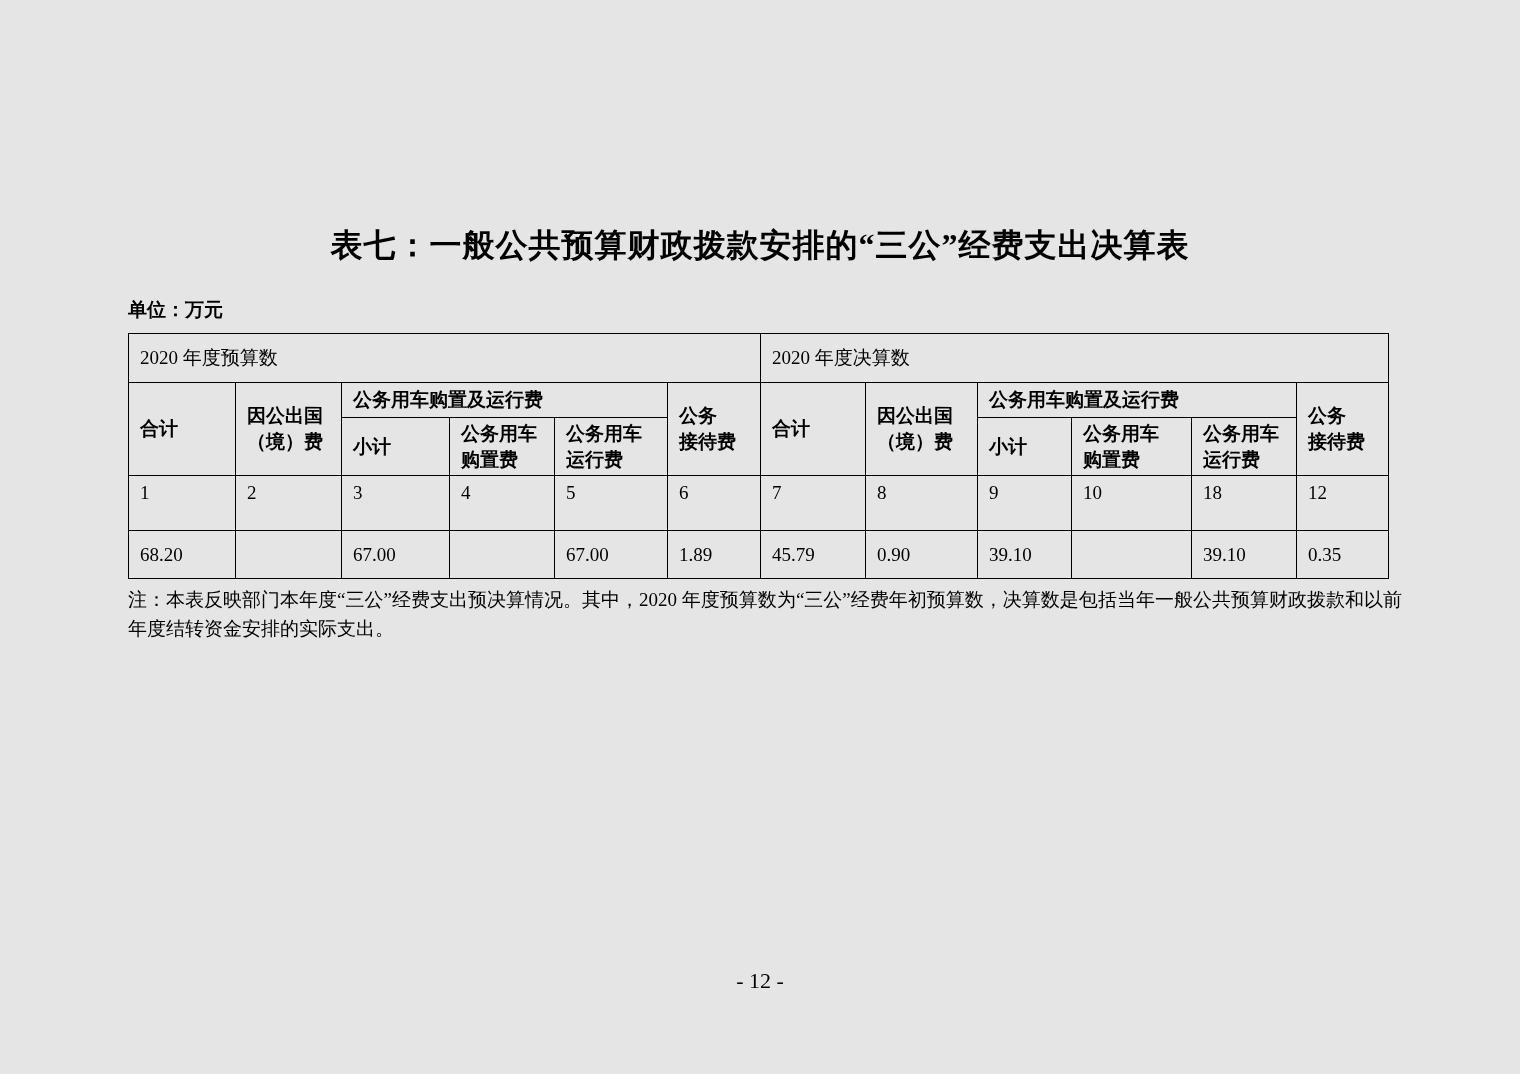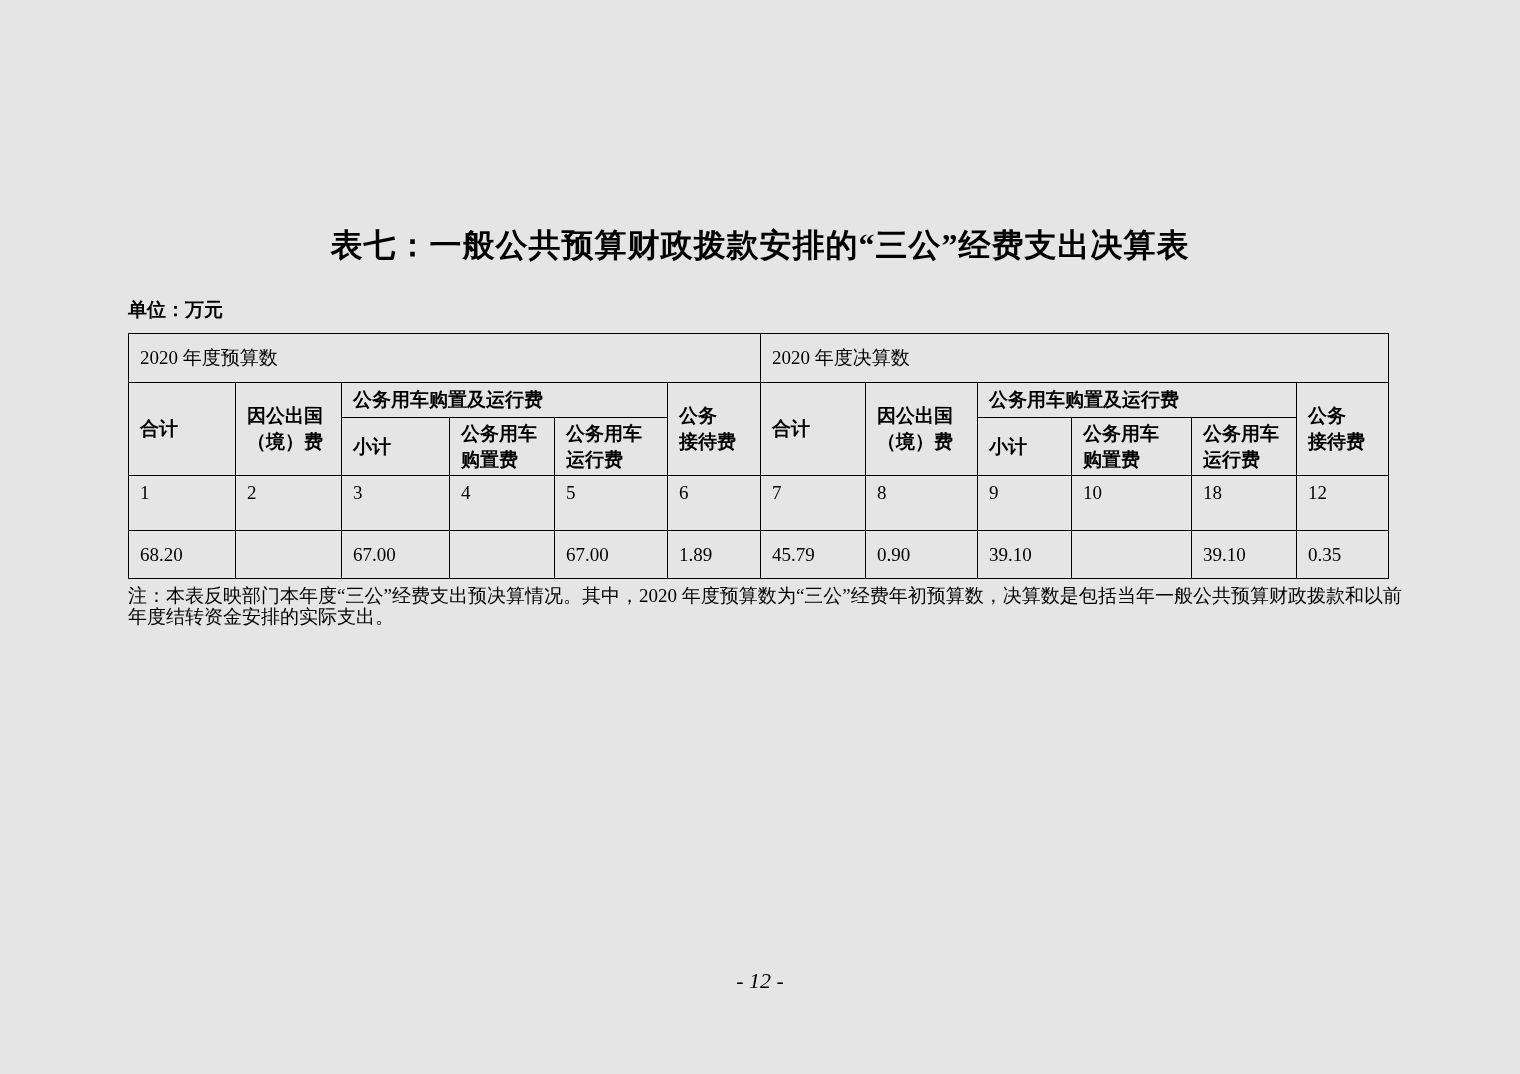--- a/index.html
+++ b/index.html
@@ -77,31 +77,30 @@
     height: 48px;
     font-weight: 400;
     margin-top: 32px;
   }
   .note {
     position: absolute;
     left: 128px;
     top: 585px;
     width: 1274px;
     font-size: 19px;
-    line-height: 21px;
+    line-height: 29px;
     text-align: justify;
   }
   .page-number {
     position: absolute;
     top: 968px;
     left: 0;
     width: 100%;
     text-align: center;
     font-size: 22px;
-    font-style: italic;
   }
 </style>
 </head>
 <body>
 
 <div class="page">
 
   <div class="doc-title">表七：一般公共预算财政拨款安排的“三公”经费支出决算表</div>
 
   <div class="unit-label">单位：万元</div>

